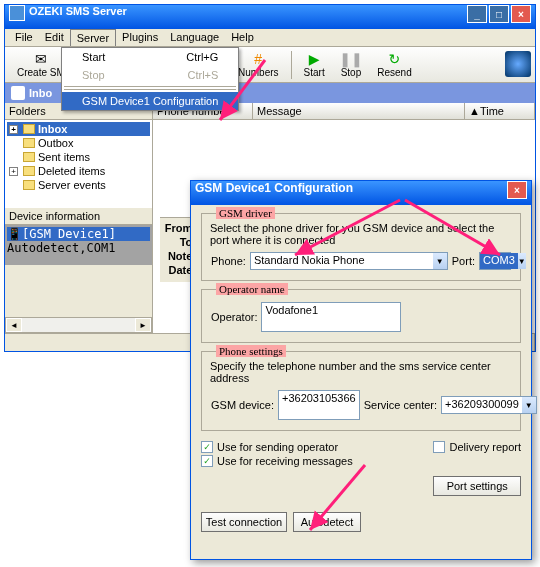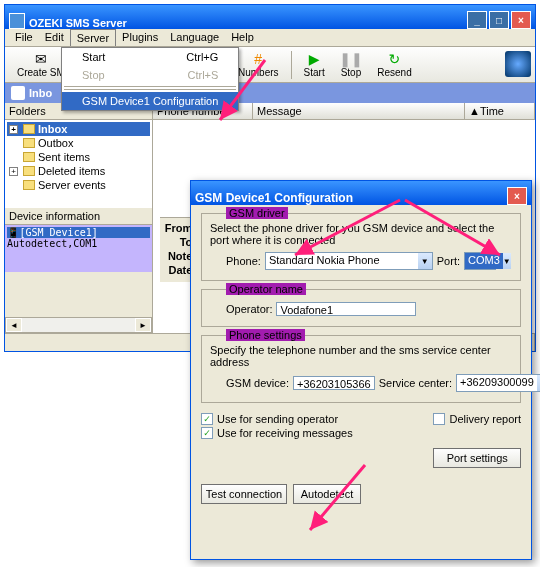--- a/index.html
+++ b/index.html
@@ -1,20 +1,20 @@
 <!DOCTYPE html>
 <html><head>
 <meta charset="utf-8">
 <style>
   * { box-sizing: border-box; margin: 0; padding: 0; }
   body { font-family: Tahoma, sans-serif; font-size: 11px; background: #fff; width: 540px; height: 567px; position: relative; overflow: hidden; }
   
   
   .main-window { position: absolute; top: 4px; left: 4px; width: 532px; height: 348px; border: 1px solid #0054e3; background: #ece9d8; }
-  .titlebar { height: 24px; background: linear-gradient(#3a95ff, #0054e3); display: flex; align-items: flex-end; padding: 0 4px; color: #fff; font-weight: bold; }
+  .titlebar { height: 24px; background: linear-gradient(#3a95ff, #0054e3); display: flex; align-items: flex-start; padding: 0 4px; color: #fff; font-weight: bold; }
   .titlebar-icon { width: 16px; height: 16px; background: #4a90d9; margin-right: 4px; border: 1px solid #fff; }
   .titlebar-text { flex: 1; }
   .win-controls { display: flex; gap: 2px; }
   .win-btn { width: 20px; height: 18px; background: #3a6ea5; border: 1px solid #fff; color: #fff; font-size: 10px; display: flex; align-items: center; justify-content: center; cursor: pointer; }
   .win-close { background: #e35a4f; }
   
   .menubar { height: 18px; background: #ece9d8; display: flex; padding: 0 4px; border-bottom: 1px solid #aca899; }
   .menu-item { padding: 2px 6px; cursor: pointer; }
   .menu-item.open { background: #ece9d8; border: 1px solid #808080; border-bottom: none; }
   
@@ -37,49 +37,49 @@
   .subheader-icon { width: 14px; height: 14px; background: #fff; margin-right: 4px; border-radius: 2px; }
   
   .content { display: flex; height: 230px; justify-content: space-between; }
   .left-panel { width: 148px; border-right: 1px solid #aca899; display: flex; flex-direction: column; }
   .panel-label { padding: 2px 4px; background: #ece9d8; border-bottom: 1px solid #aca899; }
   .tree { background: #fff; flex: 0 0 auto; height: 88px; padding: 2px; overflow: hidden; }
   .tree-item { padding: 1px 2px 1px 16px; display: flex; align-items: center; position: relative; }
   .tree-item.selected { background: #316ac5; color: #fff; font-weight: bold; }
   .tree-exp { position: absolute; left: 2px; width: 9px; height: 9px; border: 1px solid #808080; background: #fff; color: #000; font-size: 8px; line-height: 7px; text-align: center; }
   .tree-icon { width: 12px; height: 10px; background: #f8df7d; border: 1px solid #c9a633; margin-right: 3px; }
-  .device-list { background: #c4b5fd; height: 47px; padding: 2px; font-family: monospace; font-size: 10px; }
+  .device-list { background: #a3a3a3; height: 40px; padding: 2px; font-family: monospace; font-size: 12px; }
   .device-item.selected { background: #316ac5; color: #fff; }
   .scrollbar-h { height: 16px; background: #ece9d8; border: 1px solid #aca899; display: flex; }
   .scroll-btn { width: 16px; background: #ece9d8; border: 1px solid #fff; display: flex; align-items: center; justify-content: center; font-size: 8px; }
   .scroll-track { flex: 1; background: #f0f0ec; }
   
   .right-panel { flex: 1; background: #fff; }
   .list-header { display: flex; background: #ece9d8; border-bottom: 1px solid #aca899; }
   .col-head { padding: 2px 4px; border-right: 1px solid #aca899; background: linear-gradient(#fefefe,#e0e0d8); }
   .compose-area { padding: 4px; border-top: 1px solid #aca899; background: #ece9d8; position:absolute; left:155px; top:212px; width:60px; }
   .compose-row { display: flex; margin-bottom: 2px; }
   .compose-label { width: 36px; text-align: right; font-weight: bold; padding-right: 4px; }
   
   .statusbar { position: absolute; bottom: 0; left: 0; right: 0; height: 18px; background: #ece9d8; border-top: 1px solid #aca899; display: flex; }
   .status-seg { border-right: 1px solid #aca899; padding: 2px 6px; }
   
   
   .dialog { position: absolute; top: 180px; left: 190px; width: 342px; height: 380px; border: 1px solid #0054e3; background: #ece9d8; box-shadow: 3px 3px 8px rgba(0,0,0,.4); z-index: 20; }
   .dialog .titlebar { font-size: 12px; }
   .dlg-body { padding: 8px 10px; }
   .groupbox { border: 1px solid #aca899; margin-bottom: 8px; padding: 8px 8px 6px 8px; position: relative; }
-  .groupbox-title { position: absolute; top: -7px; left: 24px; background: #a21caf; padding: 0 3px; }
-  .field-row { display: flex; align-items: center; margin: 4px 16px; gap: 4px; }
+  .groupbox-title { position: absolute; top: -7px; left: 14px; background: #fca5a5; padding: 0 3px; font-family: Liberation Serif, serif; }
+  .field-row { display: flex; align-items: center; margin: 4px 1px; gap: 4px; }
   .field-label { white-space: nowrap; }
   .combo { display: flex; border: 1px solid #7f9db9; background: #fff; height: 18px; }
   .combo-text { flex: 1; padding: 1px 3px; }
   .combo-text.sel { background: #316ac5; color: #fff; }
   .combo-btn { width: 14px; background: linear-gradient(#dbeafe,#b8d1f1); display: flex; align-items: center; justify-content: center; font-size: 8px; }
-  .text-input { border: 1px solid #7f9db9; background: #fff; height: 14px; padding: 1px 3px; }
+  .text-input { border: 1px solid #7f9db9; background: #fff; height: 30px; padding: 1px 3px; }
   .checkbox-row { display: flex; align-items: center; gap: 4px; margin: 2px 0; }
   .checkbox { width: 12px; height: 12px; border: 1px solid #7f9db9; background: #fff; display: flex; align-items: center; justify-content: center; font-size: 9px; color: #21a121; }
   .dlg-btn { min-width: 68px; height: 20px; background: linear-gradient(#fefefe,#e8e8e0); border: 1px solid #707070; display: flex; align-items: center; justify-content: center; cursor: pointer; }
   .dlg-buttons { display: flex; gap: 6px; justify-content: flex-end; margin-top: 6px; }
   .dlg-buttons-left { display: flex; gap: 6px; }
   .desc { margin-bottom: 6px; }
   
   
   .arrow { position: absolute; z-index: 30; pointer-events: none; }
   .arrow svg { overflow: visible; }

